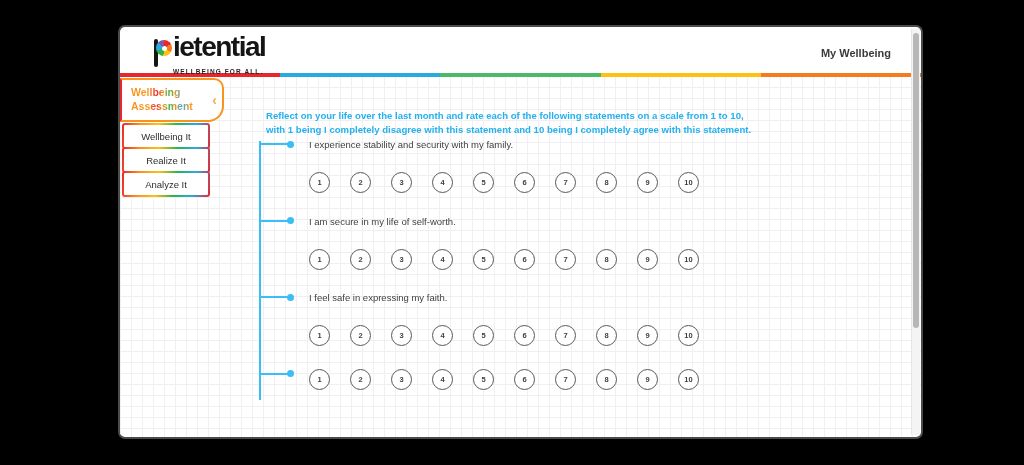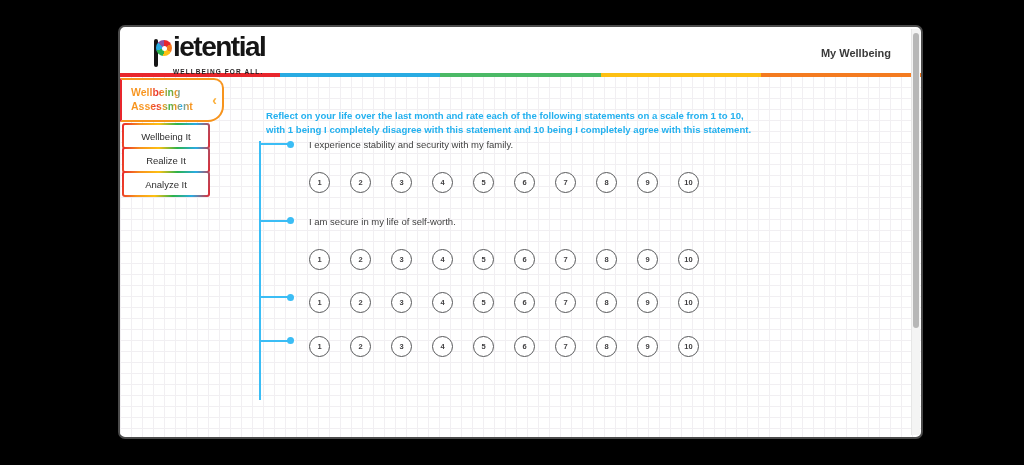--- a/index.html
+++ b/index.html
@@ -169,20 +169,21 @@
           <div class="circle">6</div>
           <div class="circle">7</div>
           <div class="circle">8</div>
           <div class="circle">9</div>
           <div class="circle">10</div>
         </div>
       </div>
       <div class="question-block">
         <div class="connector"></div>
         <div class="connector-dot"></div>
+        <div class="question-text">I feel safe in expressing my faith.</div>
         <div class="circles">
           <div class="circle">1</div>
           <div class="circle">2</div>
           <div class="circle">3</div>
           <div class="circle">4</div>
           <div class="circle">5</div>
           <div class="circle">6</div>
           <div class="circle">7</div>
           <div class="circle">8</div>
           <div class="circle">9</div>

